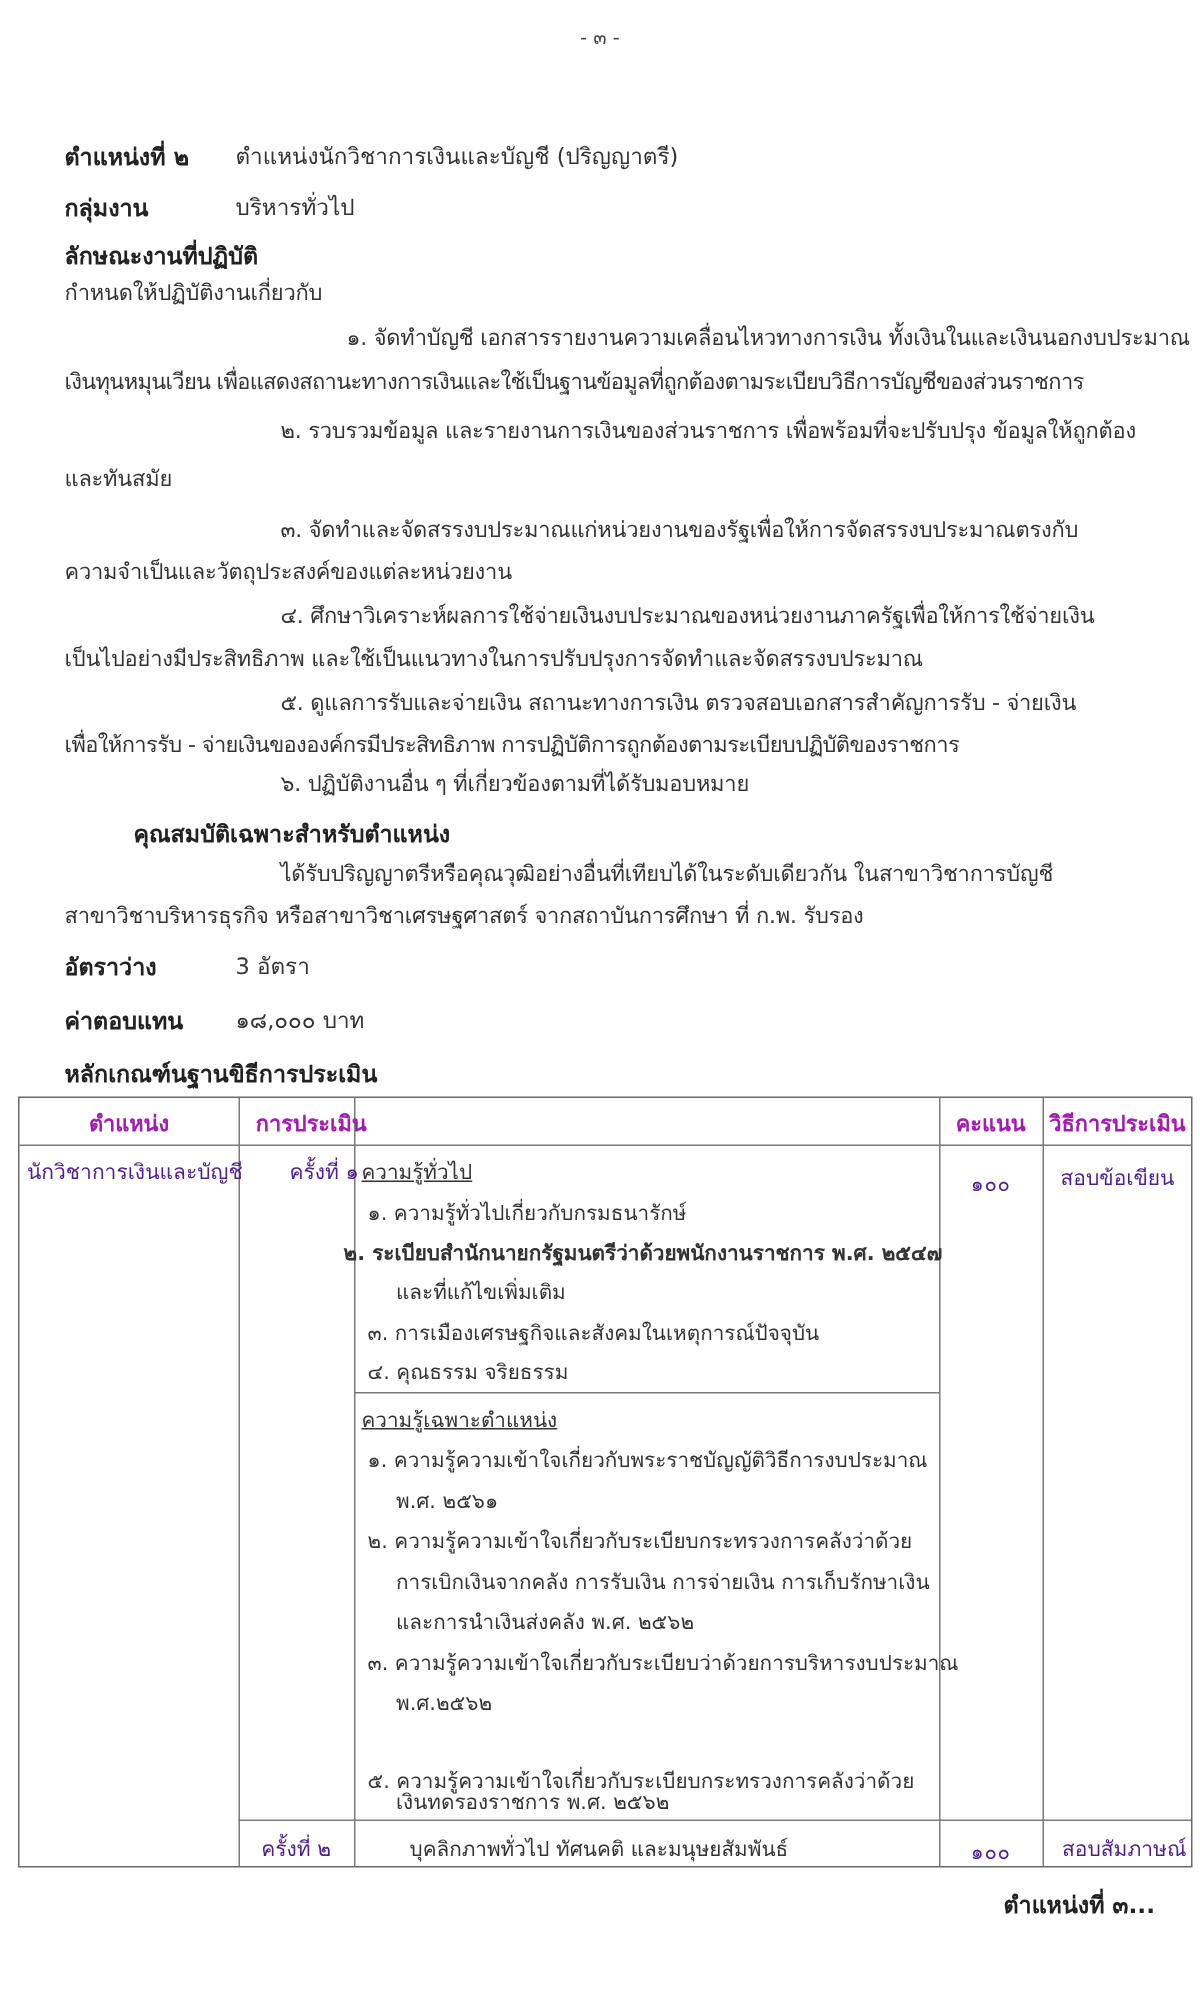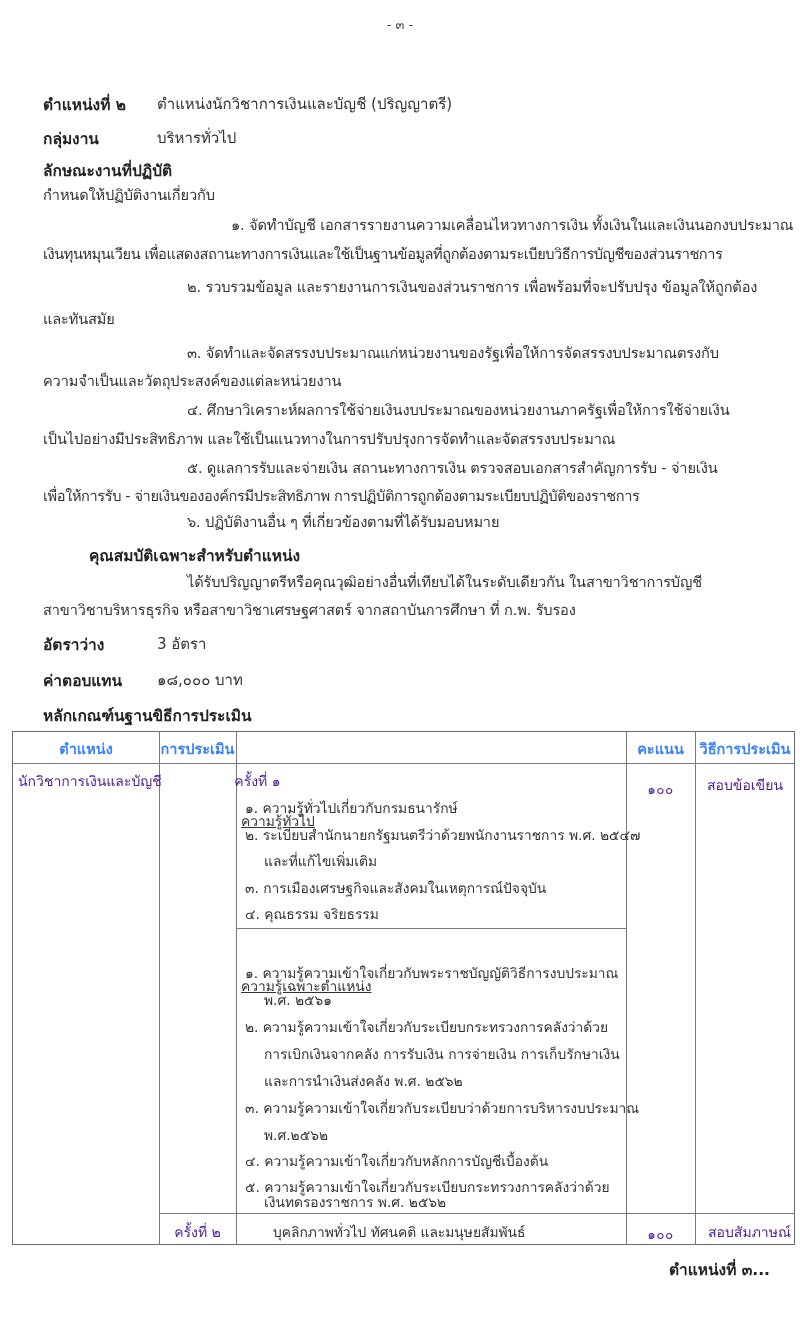--- a/index.html
+++ b/index.html
@@ -11,24 +11,24 @@
     .abs { position: absolute; white-space: nowrap; }
     .page-no { top: 14px; left: 0; width: 800px; text-align: center; font-size: 13px; color: #444; }
     .lbl { font-weight: bold; font-size: 15.5px; color: #222; }
     .val { font-size: 15px; color: #333; }
     .heading { font-weight: bold; font-size: 15.5px; color: #222; }
     .para { font-size: 14.6px; color: #333; letter-spacing: -0.15px; }
     
     .tbl-wrap { position: absolute; left: 12px; top: 731px; width: 783px; height: 514px; border: 1.5px solid #6a6a6a; box-sizing: border-box; }
     .vline { position: absolute; top: 0; bottom: 0; width: 0; border-left: 1px solid #7a7a7a; }
     .hline { position: absolute; height: 0; border-top: 1px solid #7a7a7a; }
-    .th { position: absolute; font-weight: bold; font-size: 14.5px; color: #3b82f6; text-align: center; top: 5px; }
+    .th { position: absolute; font-weight: bold; font-size: 14.5px; color: #a21caf; text-align: center; top: 5px; }
     .td { position: absolute; font-size: 14px; color: #4c1d95; white-space: nowrap; }
     .topic { position: absolute; font-size: 13.8px; color: #333; white-space: nowrap; }
-    .topic.u { text-decoration: underline; margin-top: 40px; }
+    .topic.u { text-decoration: underline; }
     .num { font-size: 13.5px; letter-spacing: 0.5px; }
     .footer-ref { font-weight: bold; font-size: 15.5px; color: #222; }
   </style>
 </head>
 <body>
 
 <div class="abs page-no">- ๓ -</div>
 
 <div class="abs lbl" style="left:43px; top:92px;">ตำแหน่งที่ ๒</div>
 <div class="abs val" style="left:157px; top:92px;">ตำแหน่งนักวิชาการเงินและบัญชี (ปริญญาตรี)</div>
@@ -70,46 +70,45 @@
   <div class="vline" style="left:613px;"></div>
   <div class="vline" style="left:682px;"></div>
 
   <div class="hline" style="left:0; right:0; top:31px;"></div>
 
   <div class="hline" style="left:223px; width:390px; top:196px;"></div>
 
   <div class="hline" style="left:146px; right:0; top:481px;"></div>
 
   <div class="th" style="left:0; width:146px;">ตำแหน่ง</div>
-  <div class="th" style="left:146px; width:77px;">การประเมิน</div>
+  <div class="th" style="left:156px; width:77px;">การประเมิน</div>
   <div class="th" style="left:613px; width:69px;">คะแนน</div>
   <div class="th" style="left:682px; width:100px;">วิธีการประเมิน</div>
 
   <div class="td" style="left:5px; top:38px;">นักวิชาการเงินและบัญชี</div>
 
-  <div class="td" style="left:158px; width:77px; text-align:center; top:38px;padding-left:48px;">ครั้งที่ ๑</div>
+  <div class="td" style="left:132px; width:77px; text-align:left; top:38px;padding-left:48px;">ครั้งที่ ๑</div>
   <div class="td num" style="left:613px; width:69px; text-align:center; top:46px;">๑๐๐</div>
   <div class="td" style="left:682px; width:100px; text-align:center; top:42px;">สอบข้อเขียน</div>
 
   <div class="topic u" style="left:228px; top:38px;">ความรู้ทั่วไป</div>
   <div class="topic" style="left:232px; top:65px;">๑. ความรู้ทั่วไปเกี่ยวกับกรมธนารักษ์</div>
-  <div class="topic" style="left:232px; top:92px;">๒. ระเบียบสำนักนายกรัฐมนตรีว่าด้วยพนักงานราชการ พ.ศ. ๒๕๔๗</div>
+  <div class="topic" style="left:216px; top:92px;font-weight:bold;">๒. ระเบียบสำนักนายกรัฐมนตรีว่าด้วยพนักงานราชการ พ.ศ. ๒๕๔๗</div>
   <div class="topic" style="left:251px; top:118px;">และที่แก้ไขเพิ่มเติม</div>
   <div class="topic" style="left:232px; top:145px;">๓. การเมืองเศรษฐกิจและสังคมในเหตุการณ์ปัจจุบัน</div>
   <div class="topic" style="left:232px; top:171px;">๔. คุณธรรม จริยธรรม</div>
 
   <div class="topic u" style="left:228px; top:203px;">ความรู้เฉพาะตำแหน่ง</div>
   <div class="topic" style="left:232px; top:230px;">๑. ความรู้ความเข้าใจเกี่ยวกับพระราชบัญญัติวิธีการงบประมาณ</div>
   <div class="topic" style="left:251px; top:257px;">พ.ศ. ๒๕๖๑</div>
   <div class="topic" style="left:232px; top:284px;">๒. ความรู้ความเข้าใจเกี่ยวกับระเบียบกระทรวงการคลังว่าด้วย</div>
   <div class="topic" style="left:251px; top:311px;">การเบิกเงินจากคลัง การรับเงิน การจ่ายเงิน การเก็บรักษาเงิน</div>
   <div class="topic" style="left:251px; top:338px;">และการนำเงินส่งคลัง พ.ศ. ๒๕๖๒</div>
   <div class="topic" style="left:232px; top:365px;">๓. ความรู้ความเข้าใจเกี่ยวกับระเบียบว่าด้วยการบริหารงบประมาณ</div>
   <div class="topic" style="left:251px; top:392px;">พ.ศ.๒๕๖๒</div>
-  <div class="topic" style="left:232px; top:418px;">๔. ความรู้ความเข้าใจเกี่ยวกับหลักการบัญชีเบื้องต้น</div>
   <div class="topic" style="left:232px; top:444px;">๕. ความรู้ความเข้าใจเกี่ยวกับระเบียบกระทรวงการคลังว่าด้วย</div>
 
   <div class="topic" style="left:251px; top:462px; line-height:16px;">เงินทดรองราชการ พ.ศ. ๒๕๖๒</div>
 
   <div class="td" style="left:146px; width:77px; text-align:center; top:489px;">ครั้งที่ ๒</div>
   <div class="topic" style="left:228px; top:489px;margin-left:32px;">บุคลิกภาพทั่วไป ทัศนคติ และมนุษยสัมพันธ์</div>
   <div class="td num" style="left:613px; width:69px; text-align:center; top:491px;">๑๐๐</div>
   <div class="td" style="left:682px; width:109px; text-align:center; top:489px;">สอบสัมภาษณ์</div>
 </div>
 

